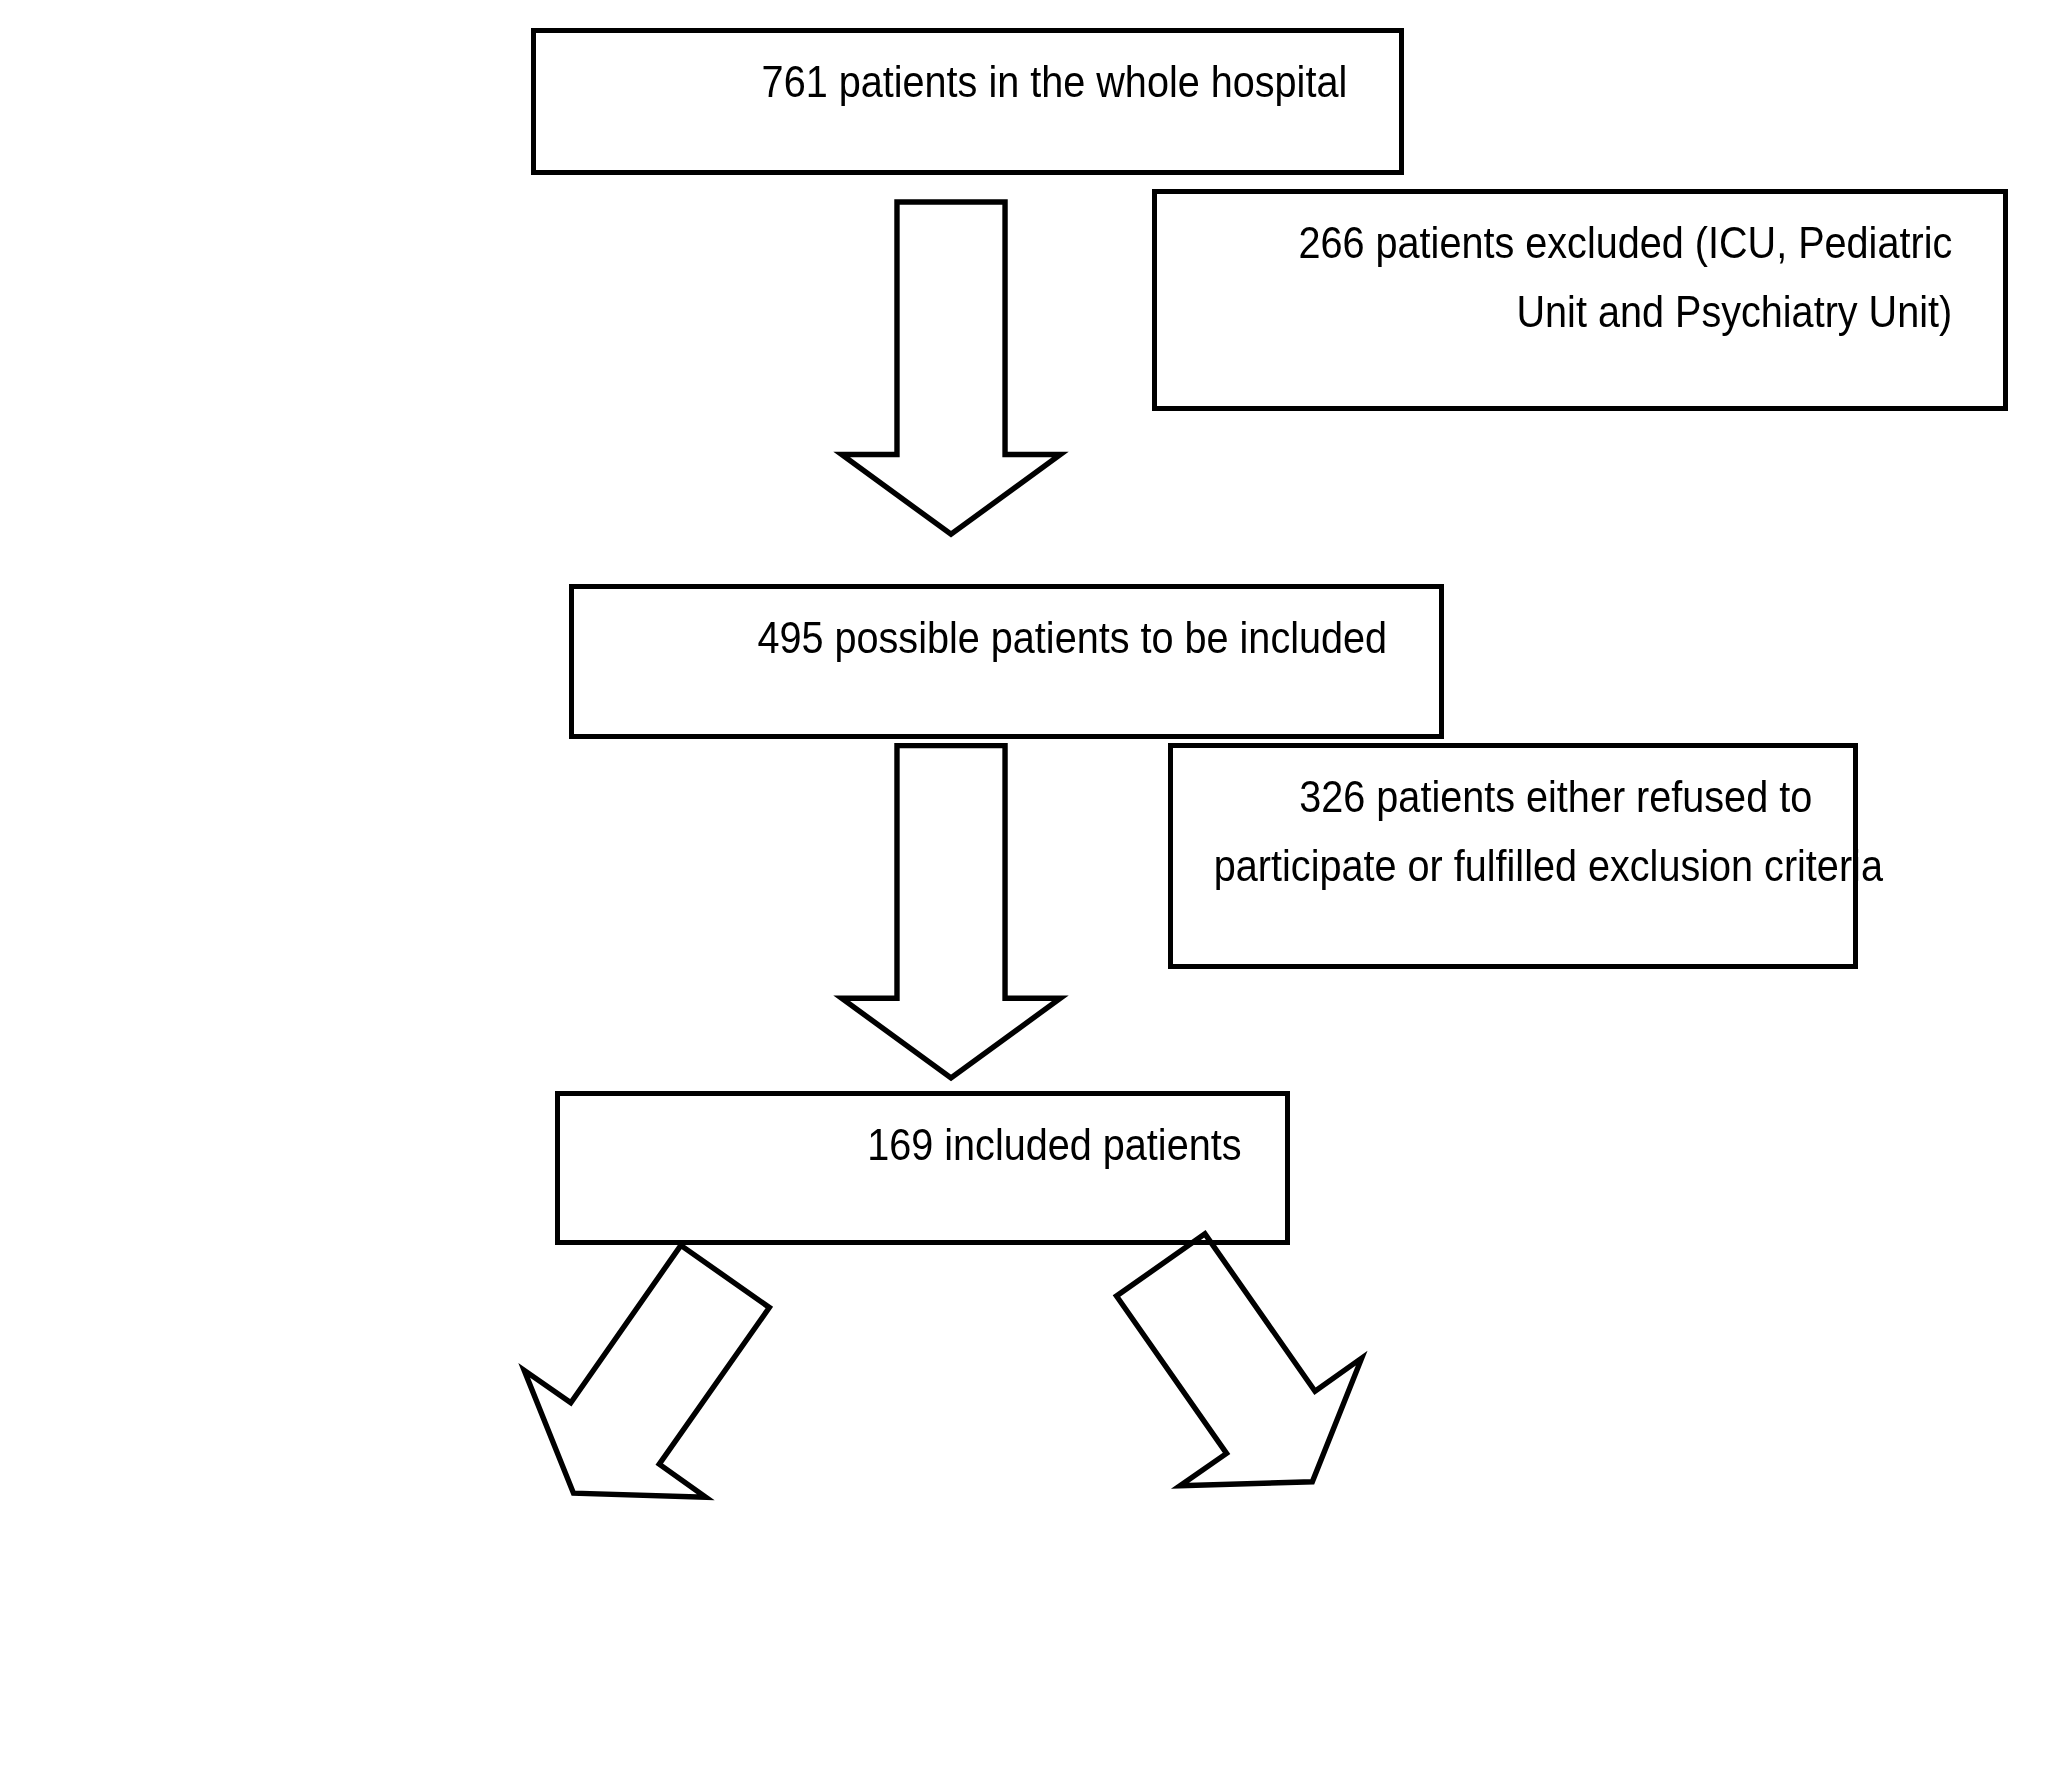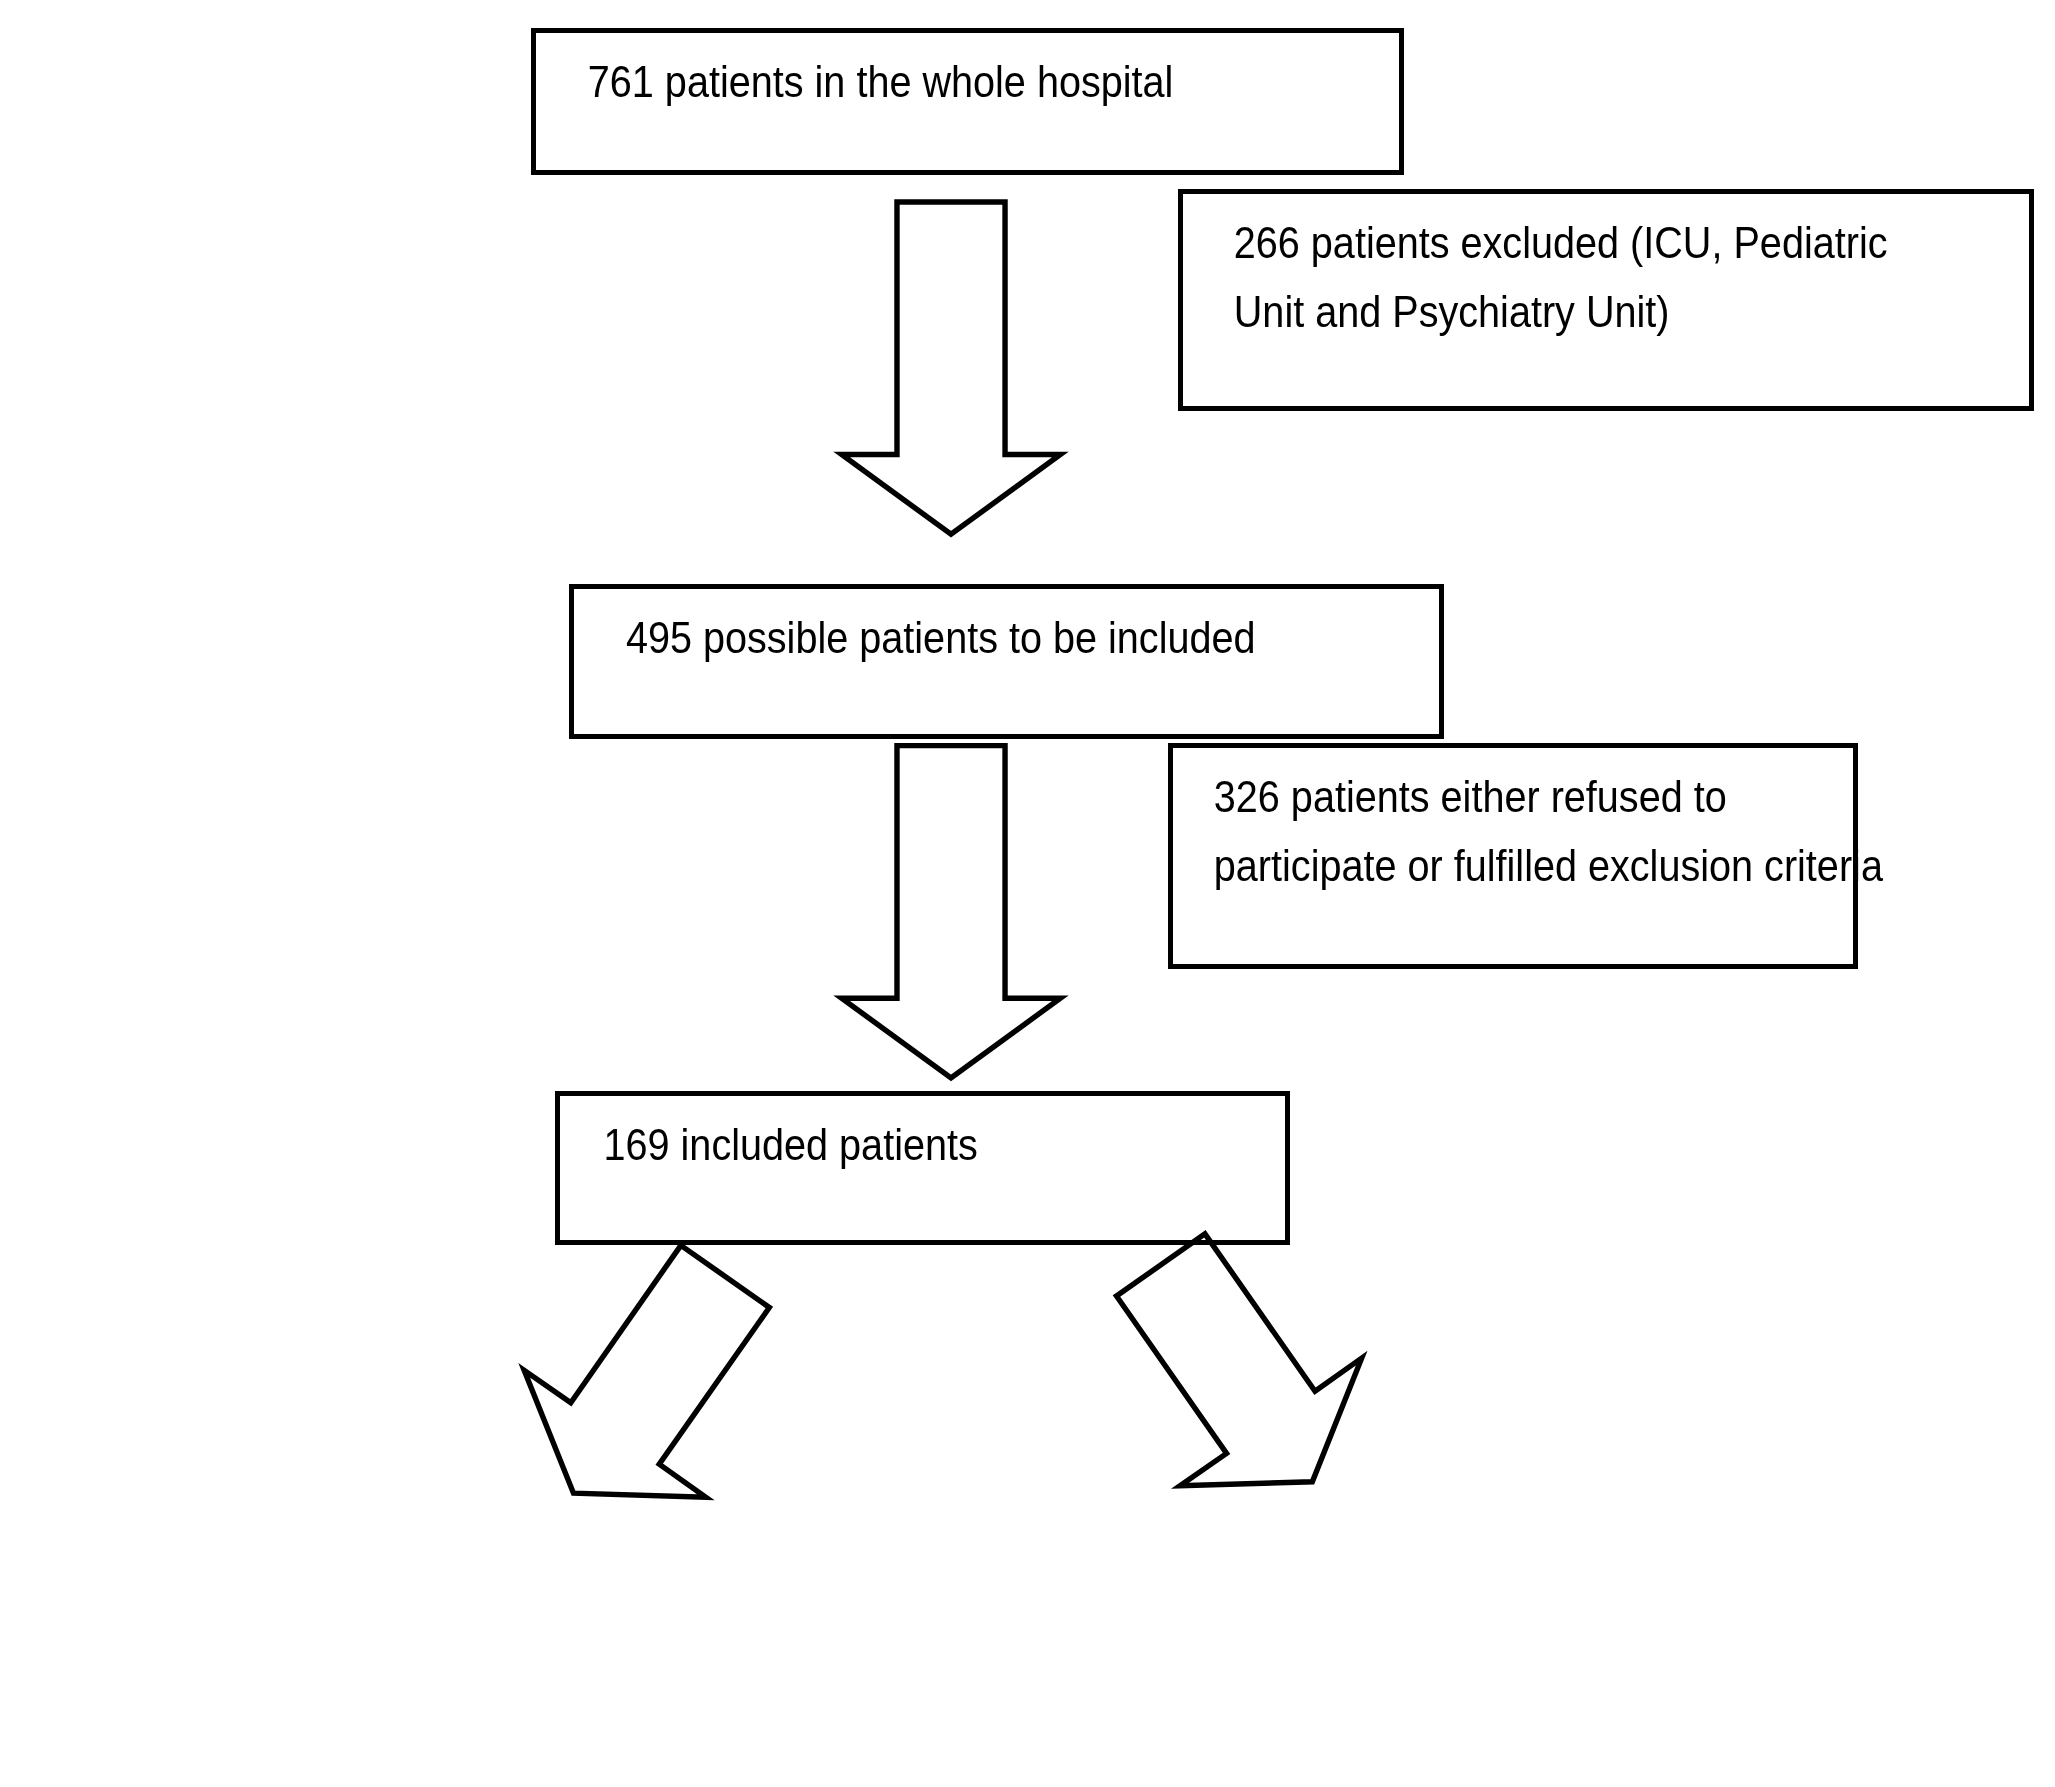--- a/index.html
+++ b/index.html
@@ -22,36 +22,36 @@
     top: 0;
     width: 2056px;
     height: 1787px;
     display: block;
   }
   .flow-box {
     position: absolute;
     box-sizing: border-box;
     border: 5.4px solid #000000;
     background: transparent;
-    text-align: left;
+    text-align: right;
     font-size: 45px;
     line-height: 69px;
     padding-top: 13.5px;
   }
   .flow-box.cut-bottom {
     border-bottom: 0;
   }
   .tline {
     white-space: nowrap;
     transform: scaleX(0.88);
     transform-origin: 50% 50%;
   }
   
   .b1 { left: 531px;  top: 28px;   width: 873px; height: 147px; }
-  .b2 { left: 1178px; top: 189px;  width: 856px; height: 222px; }
+  .b2 { left: 1152px; top: 189px;  width: 856px; height: 222px; }
   .b3 { left: 569px;  top: 548px;  width: 875px; height: 155px; margin-top: 36px; }
   .b4 { left: 1168px; top: 743px; width: 690px; height: 226px; }
   .b5 { left: 555px;  top: 1091px; width: 735px; height: 154px; }
   .b6 { left: 39px;   top: 1564px; width: 878px; height: 184px; }
   .b7 { left: 1124px; top: 1544px; width: 882px; height: 205px; }
   .arrow-shape {
     fill: #ffffff;
     stroke: #000000;
     stroke-width: 8;
     stroke-linejoin: miter;

